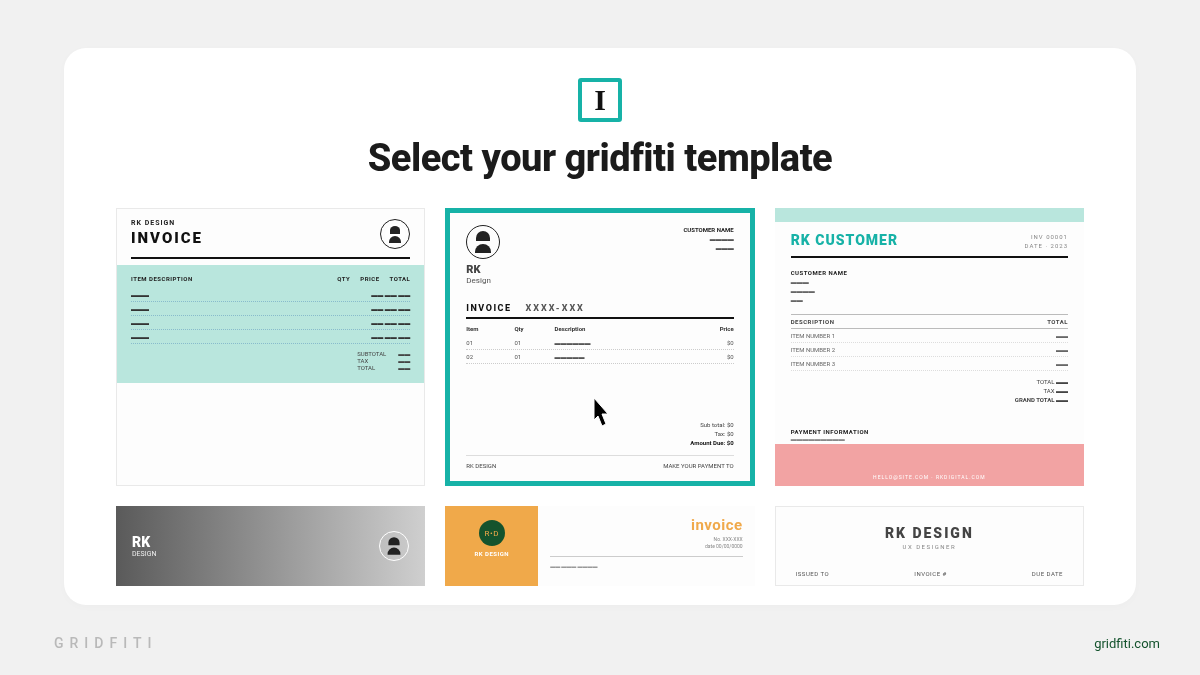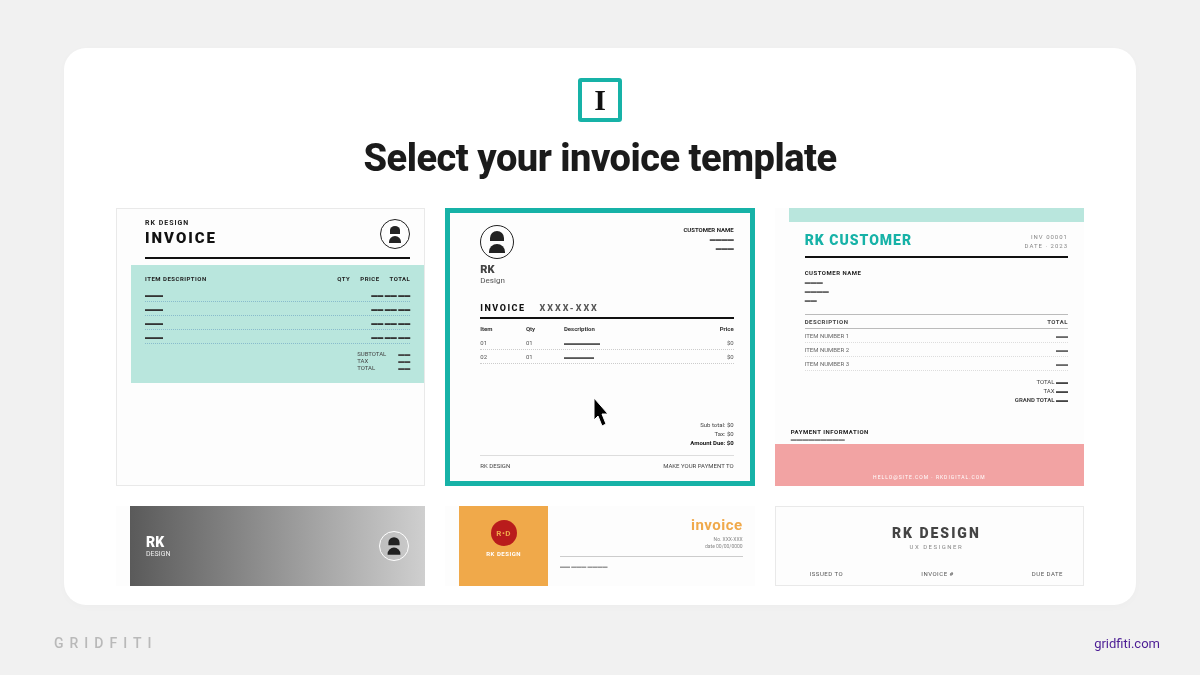--- a/index.html
+++ b/index.html
@@ -54,21 +54,20 @@
   }
 
   .tpl {
     background: #fdfdfd;
     border: 1px solid #e9e9e9;
     height: 278px;
     position: relative;
     overflow: hidden;
     font-size: 6px;
     color: #444;
-    padding-left: 14px;
   }
   .tpl.selected { border: 5px solid #17b2a7; }
 
   
   .t1-head { padding: 10px 14px 4px; display:flex; justify-content:space-between; align-items:flex-start; }
   .t1-brand { font-size:7px; font-weight:700; letter-spacing:1px; color:#222; }
   .t1-title { font-size:15px; font-weight:900; letter-spacing:2px; color:#111; margin-top:2px;}
   .t1-avatar { width:30px; height:30px; border:1px solid #222; border-radius:50%; display:flex; align-items:center; justify-content:center;}
   .t1-av-inner { width:20px;height:20px;background:#fff;border-radius:50%;position:relative;}
   .t1-av-inner::before{content:"";position:absolute;top:2px;left:5px;width:10px;height:8px;border-radius:50% 50% 0 0;background:#222;}
@@ -134,49 +133,49 @@
   .row2 .tpl{height:80px;}
   .t4-head{height:100%;background:linear-gradient(90deg,#5a5a5a 0%,#cfcfcf 100%);display:flex;align-items:center;padding:0 16px;justify-content:space-between;}
   .t4-b{color:#fff;}
   .t4-b1{font-size:14px;font-weight:900;}
   .t4-b2{font-size:7px;color:#eee;}
   .t4-av{width:30px;height:30px;border-radius:50%;border:1px solid #fff;display:flex;align-items:center;justify-content:center;}
 
   
   .t5{display:flex;height:100%;}
   .t5-side{width:30%;background:#f0a94a;display:flex;flex-direction:column;align-items:center;padding-top:14px;}
-  .t5-logo{width:26px;height:26px;border-radius:50%;background:#b91c1c;display:flex;align-items:center;justify-content:center;font-size:8px;font-weight:700;color:#f0a94a;letter-spacing:.5px;}
+  .t5-logo{width:26px;height:26px;border-radius:50%;background:#14532d;display:flex;align-items:center;justify-content:center;font-size:8px;font-weight:400;color:#f0a94a;letter-spacing:.5px;}
   .t5-name{font-size:6px;color:#fff;margin-top:4px;font-weight:700;letter-spacing:.5px;}
   .t5-main{flex:1;padding:10px 12px;}
   .t5-title{text-align:right;font-size:15px;font-weight:700;color:#f0a94a;letter-spacing:.5px;}
   .t5-meta{text-align:right;font-size:5px;color:#888;line-height:1.4;margin-top:2px;}
   .t5-hr{border:none;border-top:1px solid #ccc;margin:6px 0;}
 
   
   .t6{padding:18px 20px;}
   .t6-brand{text-align:center;font-size:14px;font-weight:900;letter-spacing:2px;}
   .t6-sub{text-align:center;font-size:6px;color:#888;letter-spacing:1.5px;margin-top:2px;}
   .t6-row{display:flex;justify-content:space-between;font-size:6px;color:#555;margin-top:20px;letter-spacing:.5px;}
 
   
   .wm-left{position:absolute;left:54px;bottom:24px;font-size:14px;letter-spacing:6px;color:#b9b9b9;font-weight:500;}
-  .wm-right{position:absolute;right:40px;bottom:24px;font-size:13px;color:#4c1d95;}
+  .wm-right{position:absolute;right:40px;bottom:24px;font-size:13px;color:#14532d;}
 
   .blur{filter:blur(.3px);}
 </style>
 </head>
 <body>
 
 <div class="card">
 
   <div class="logo">
     <div class="logo-box">I</div>
   </div>
 
-  <h1 class="headline">Select your invoice template</h1>
+  <h1 class="headline">Select your gridfiti template</h1>
 
   <div class="grid">
 
     <div class="tpl">
       <div class="t1-head">
         <div>
           <div class="t1-brand blur">RK DESIGN</div>
           <div class="t1-title">INVOICE</div>
         </div>
         <div class="t1-avatar">

